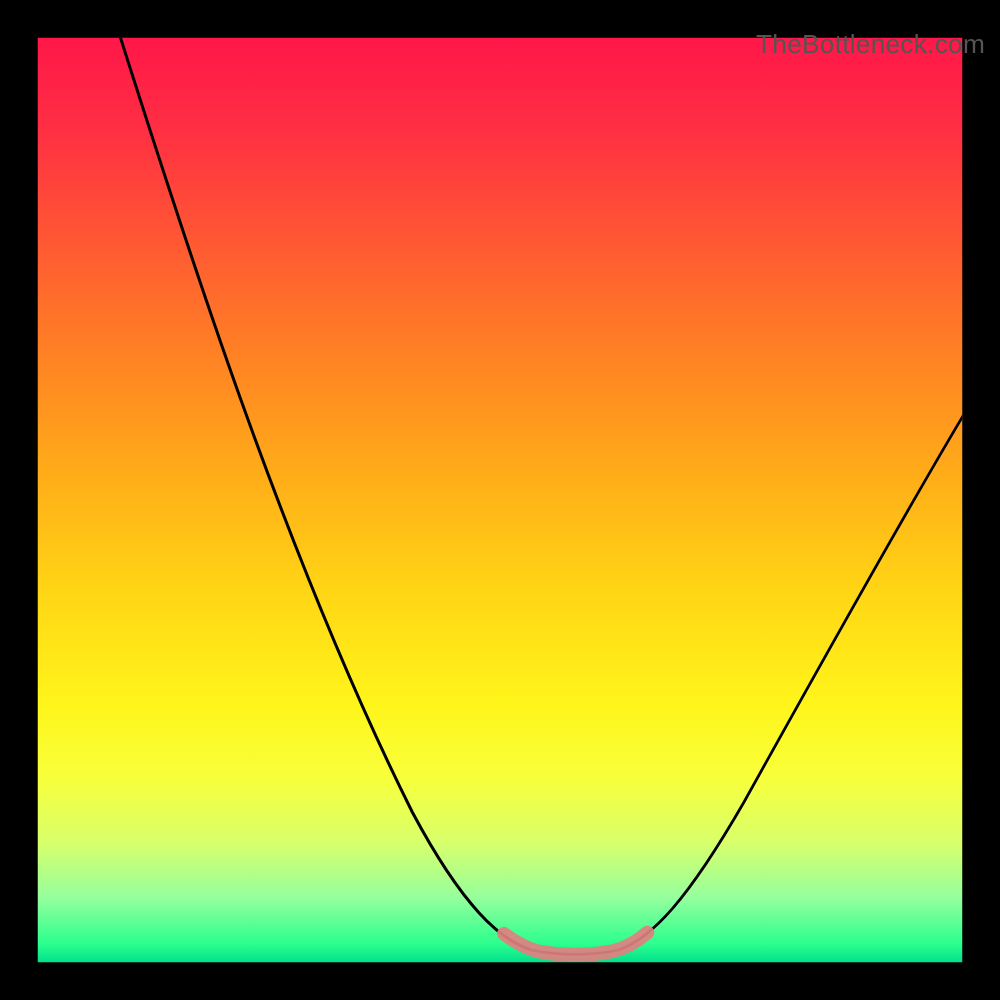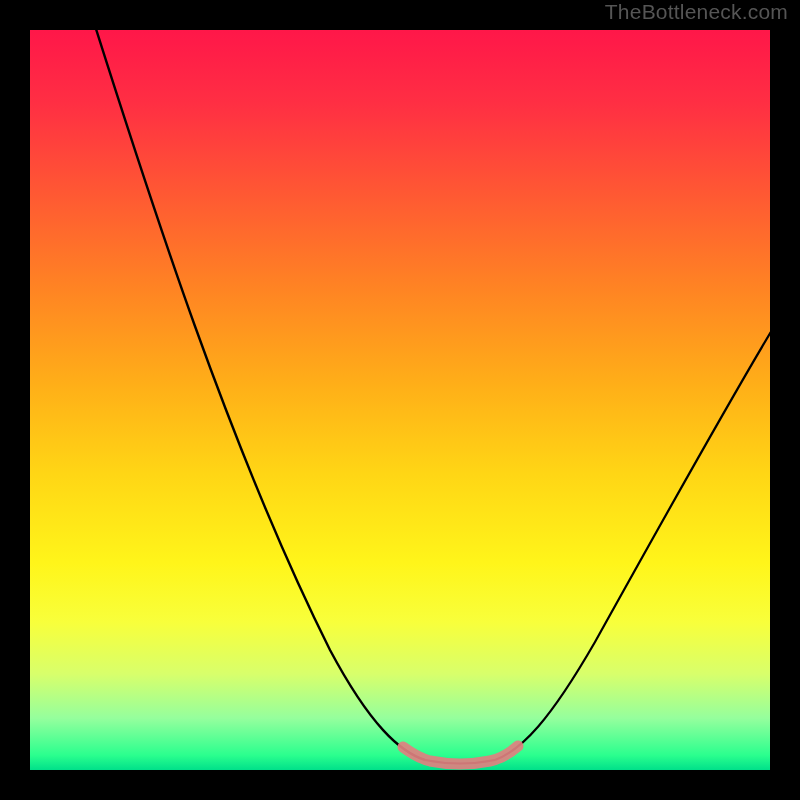--- a/index.html
+++ b/index.html
@@ -49,21 +49,21 @@
   }
   .curve-svg {
     position: absolute;
     left: 0;
     top: 0;
     width: 100%;
     height: 100%;
   }
   .watermark {
     position: absolute;
-    top: 0;
+    top: 24px;
     right: 12px;
     color: #555;
     font-size: 21px;
     font-weight: 400;
     letter-spacing: 0.2px;
   }
 </style>
 </head>
 <body>
 

